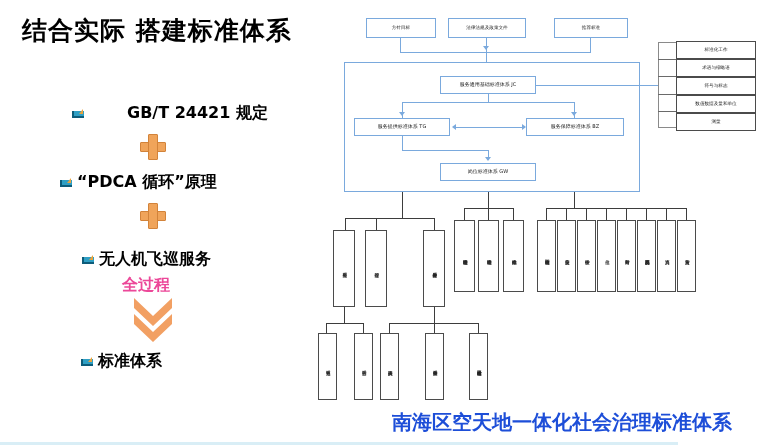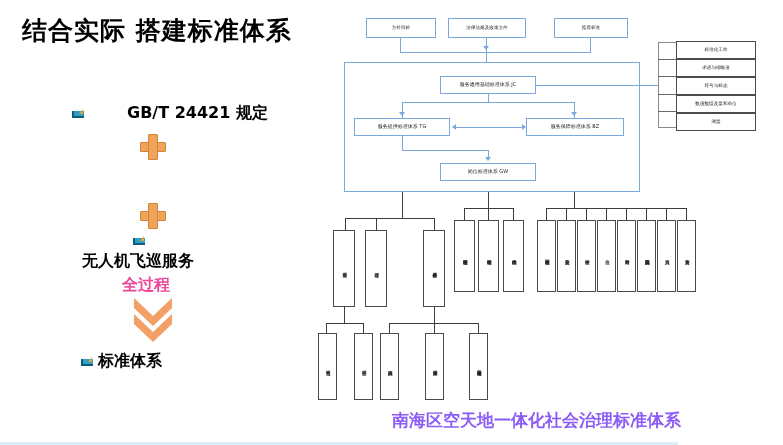--- a/index.html
+++ b/index.html
@@ -39,21 +39,21 @@
     width:10px;height:5px;background:#2f9fc4;
     border-left:2px solid #0d5c7a;border-bottom:2px solid #0d5c7a;
   }
   .bullet-mark::after{
     content:"";position:absolute;right:0;top:0;
     width:0;height:0;border-left:4px solid transparent;
     border-bottom:5px solid #e8a33d;
   }
   .b1{left:72px;top:103px;gap:44px;}
   .b2{left:60px;top:172px;}
-  .b3{left:82px;top:236px;flex-direction:column;}
+  .b3{left:82px;top:249px;}
   .b4{left:81px;top:351px;}
   .plain-line{
     position:absolute;font-size:16px;font-weight:bold;color:#ec4899;
     font-family:"DejaVu Sans","Liberation Sans",sans-serif;
     white-space:nowrap;
   }
   .sub1{left:122px;top:275px;}
   
   .plus{
     position:absolute;width:26px;height:26px;
@@ -109,21 +109,21 @@
     position:absolute;width:0;height:0;
     border-top:3px solid transparent;border-bottom:3px solid transparent;
     border-left:4px solid #7aa9dd;
   }
   .grpbox{
     position:absolute;box-sizing:border-box;border:1px solid #8a8a8a;
     background:#ffffff;
   }
   .caption{
     position:absolute;left:392px;top:409px;
-    font-size:17px;font-weight:bold;color:#8b5cf6;
+    font-size:20px;font-weight:bold;color:#1d4ed8;
     font-family:"DejaVu Sans","Liberation Sans",sans-serif;
     white-space:nowrap;
   }
 </style>
 </head>
 <body>
 
 <div class="slide">
 
   <div class="title">结合实际 搭建标准体系</div>
@@ -131,20 +131,24 @@
   <div class="bullet-row b1">
     <span class="bullet-mark"></span>
     <span>GB/T 24421 规定</span>
   </div>
 
   <div class="plus p1">
     <span class="h"></span>
       <span class="v"></span>
   </div>
 
+  <div class="bullet-row b2">
+    <span class="bullet-mark"></span>
+    <span>“PDCA 循环”原理</span>
+  </div>
 
   <div class="plus p2">
     <span class="h"></span>
       <span class="v"></span>
   </div>
 
   <div class="bullet-row b3">
     <span class="bullet-mark"></span>
     <span>无人机飞巡服务</span>
   </div>

